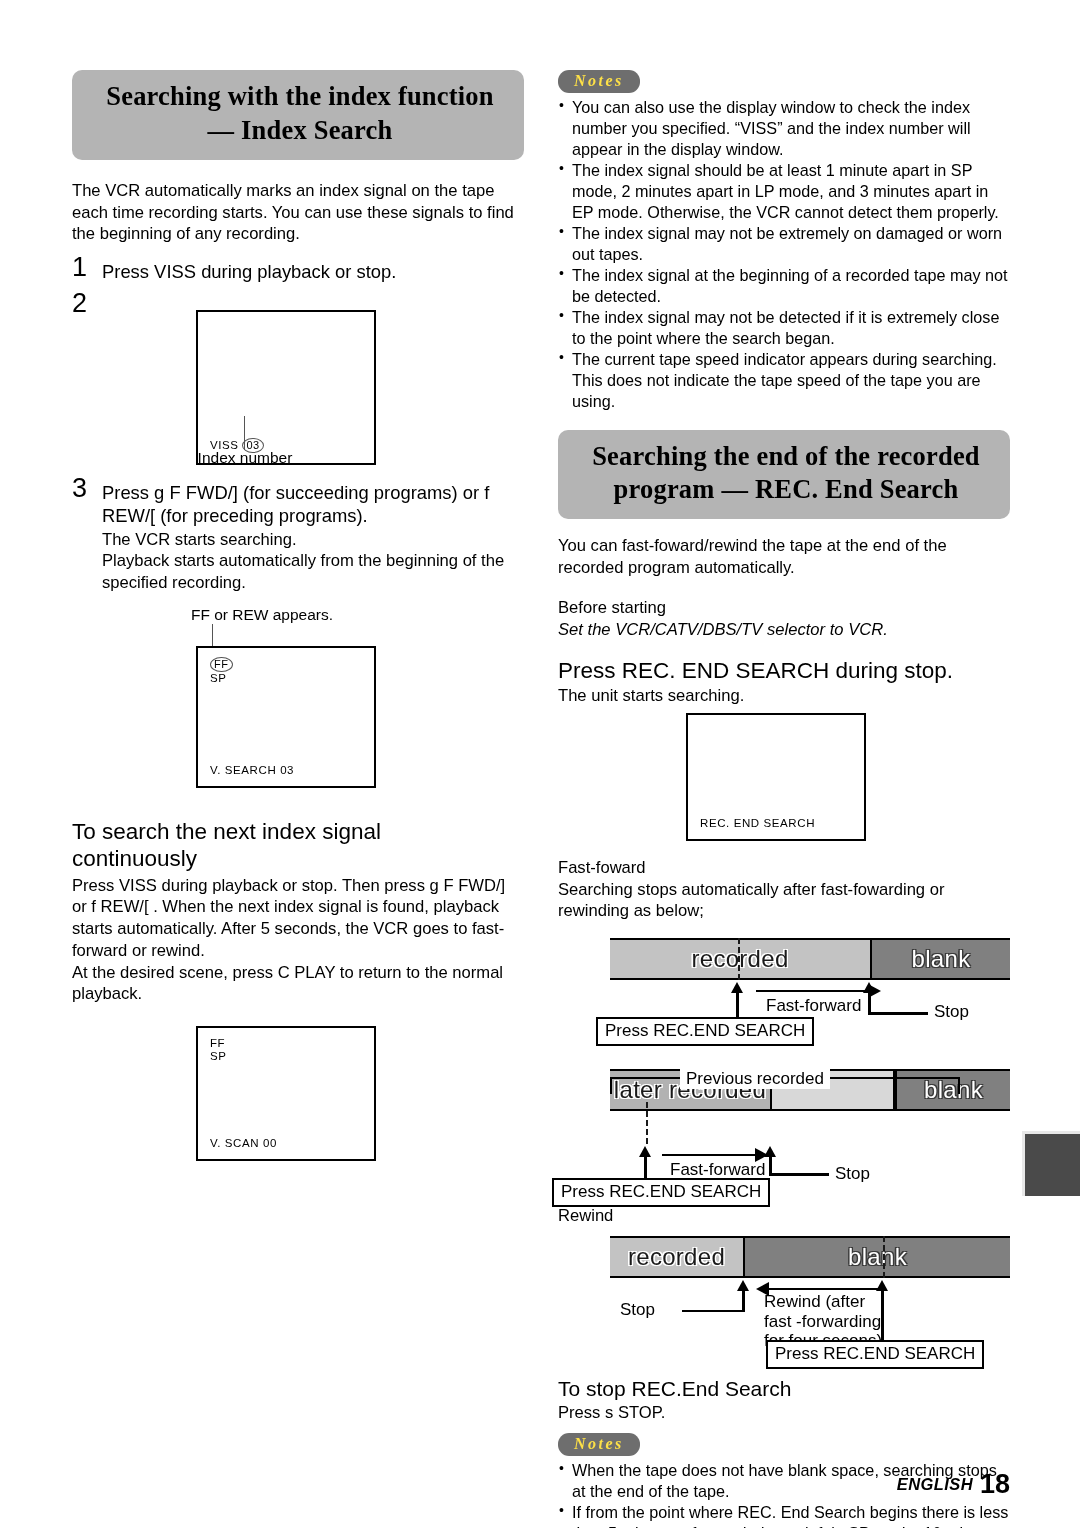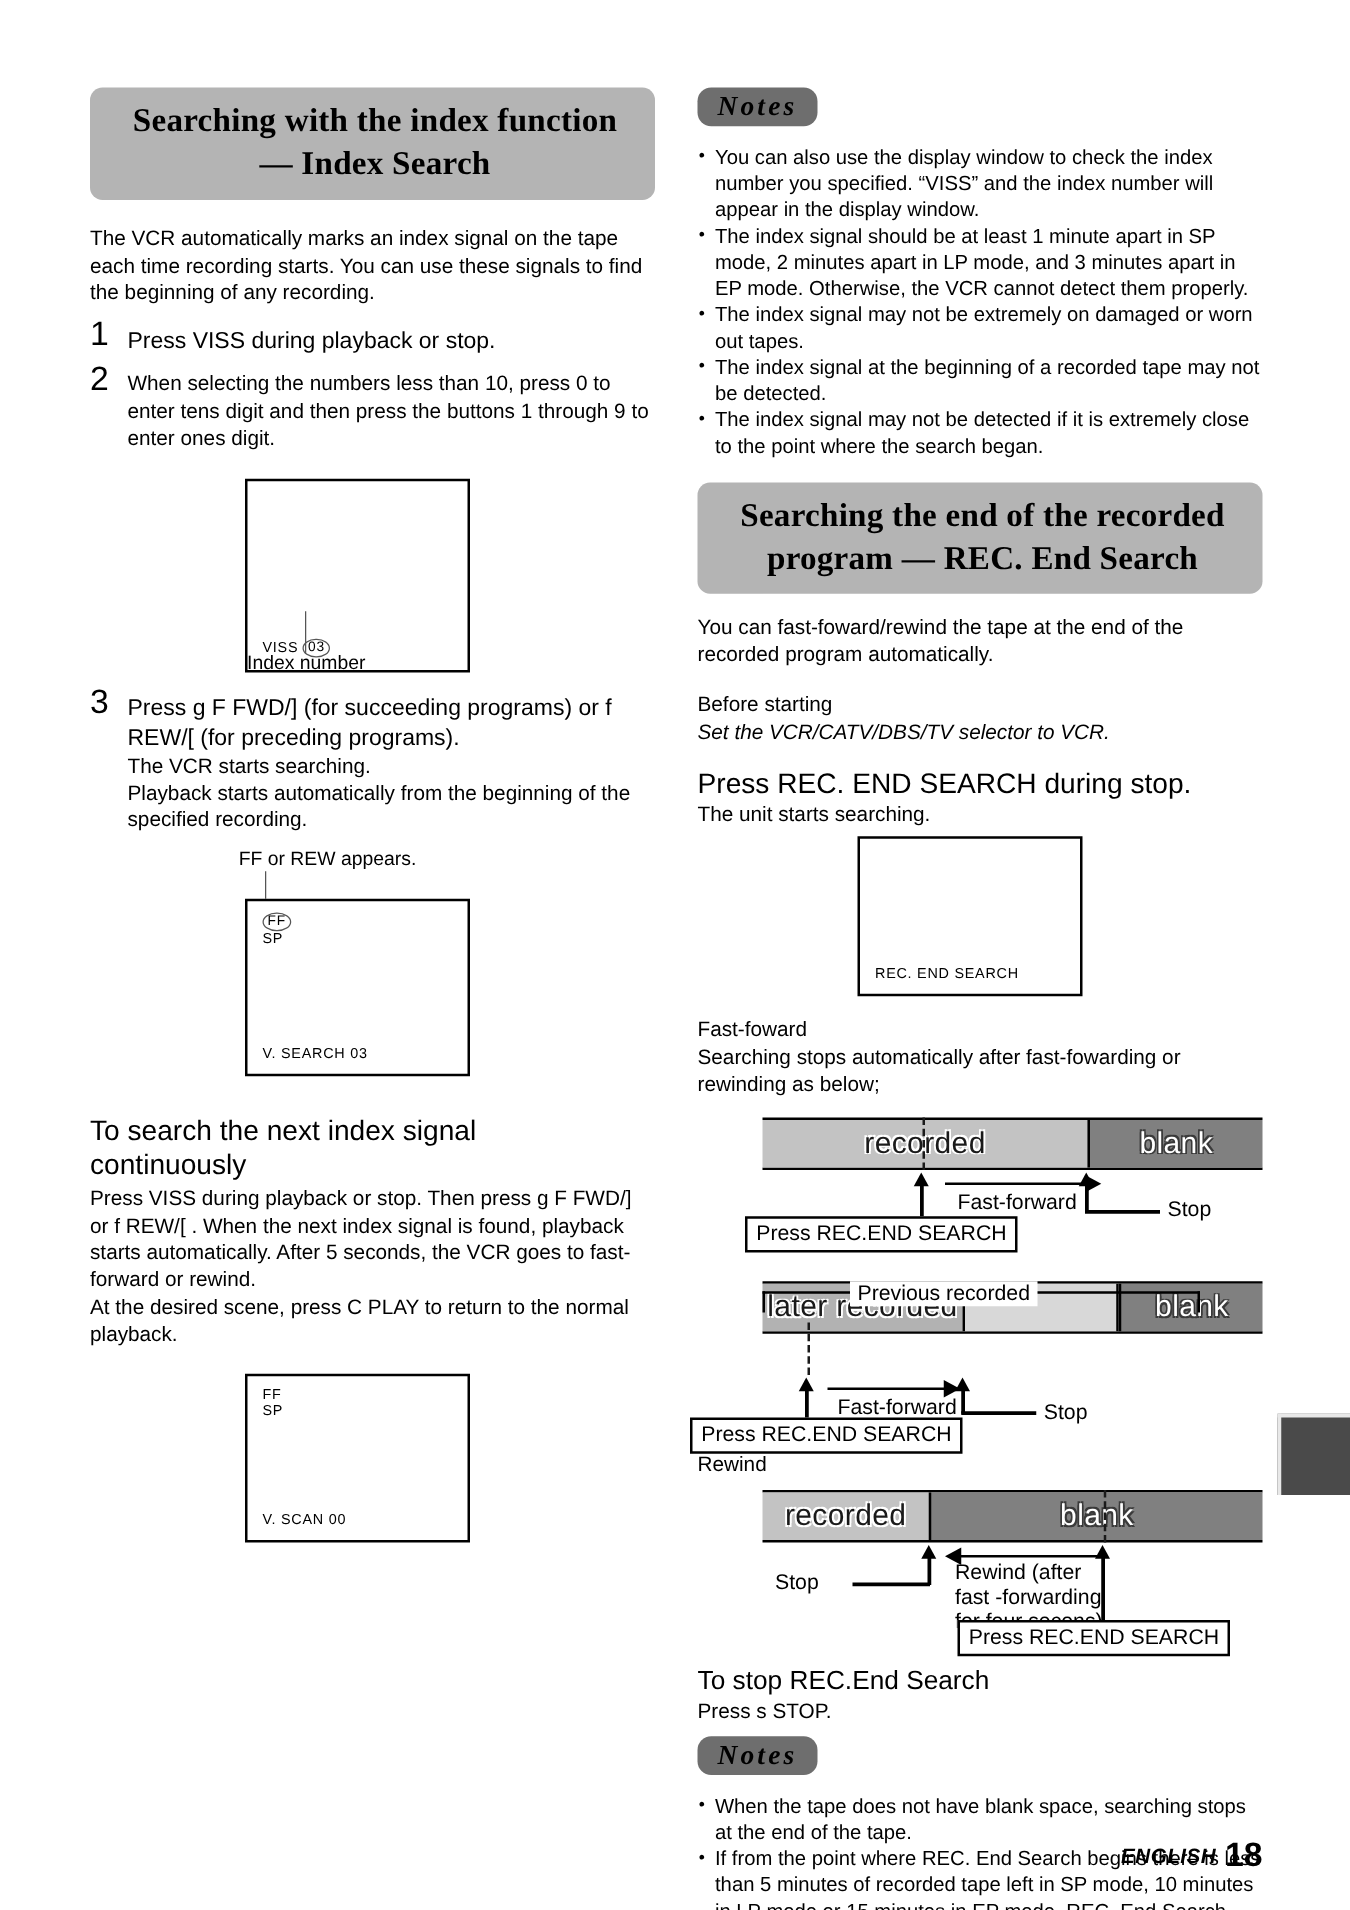--- a/index.html
+++ b/index.html
@@ -126,29 +126,29 @@
   .leader {
     width: 1px;
     background: #555;
     margin: 0 auto;
   }
 
   
   .notes-badge {
     display: inline-block;
     background: #6e6e6e;
-    color: #000000;
+    color: #fde047;
     border-radius: 11px;
     padding: 2px 16px 3px 16px;
     font-family: "Liberation Serif", serif;
     font-style: italic;
     font-weight: bold;
-    font-size: 22px;
+    font-size: 16px;
     letter-spacing: 2.5px;
-    margin-bottom: 15px;
+    margin-bottom: 4px;
   }
   ul.notes {
     margin: 0;
     padding: 0;
     list-style: none;
   }
   ul.notes li {
     font-size: 16.2px;
     line-height: 1.295;
     padding-left: 14px;
@@ -292,21 +292,20 @@
 
     <p class="p">The VCR automatically marks an index signal on the tape each time recording starts. You can use these signals to find the beginning of any recording.</p>
 
     <div class="step">
       <span class="num">1</span>
       <p class="lead">Press VISS during playback or stop.</p>
     </div>
 
     <div class="step" style="margin-bottom:8px;">
       <span class="num">2</span>
-      <p class="sub">When selecting the numbers less than 10, press 0 to enter tens digit and then press the buttons 1 through 9 to enter ones digit.</p>
     </div>
 
     <div style="position:relative;height:185px;">
       <div class="screen" style="position:absolute;left:124px;top:14px;width:180px;height:155px;">
         <div class="osd osd-bl">
           <span>VISS</span>
           <span class="circ">03</span>
         </div>
       </div>
       <div class="leader" style="position:absolute;left:172px;top:120px;height:34px;"></div>
@@ -355,20 +354,21 @@
 
   <div class="col col-right">
 
     <div class="notes-badge">Notes</div>
     <ul class="notes">
       <li>You can also use the display window to check the index number you specified. “VISS” and the index number will appear in the display window.</li>
       <li>The index signal should be at least 1 minute apart in SP mode, 2 minutes apart in LP mode, and 3 minutes apart in EP mode. Otherwise, the VCR cannot detect them properly.</li>
       <li>The index signal may not be extremely on damaged or worn out tapes.</li>
       <li>The index signal at the beginning of a recorded tape may not be detected.</li>
       <li>The index signal may not be detected if it is extremely close to the point where the search began.</li>
+      <li>The current tape speed indicator appears during searching. This does not indicate the tape speed of the tape you are using.</li>
     </ul>
 
     <div style="height:18px;"></div>
 
     <div class="band" style="margin-bottom:16px;">
       <span class="l2">Searching the end of the recorded</span>
       <span class="l2">program — REC. End Search</span>
     </div>
 
     <p class="p" style="margin-bottom:18px;">You can fast-foward/rewind the tape at the end of the recorded program automatically.</p>

